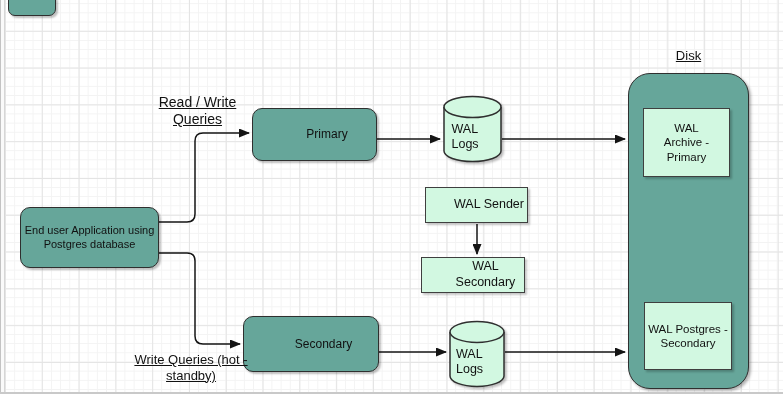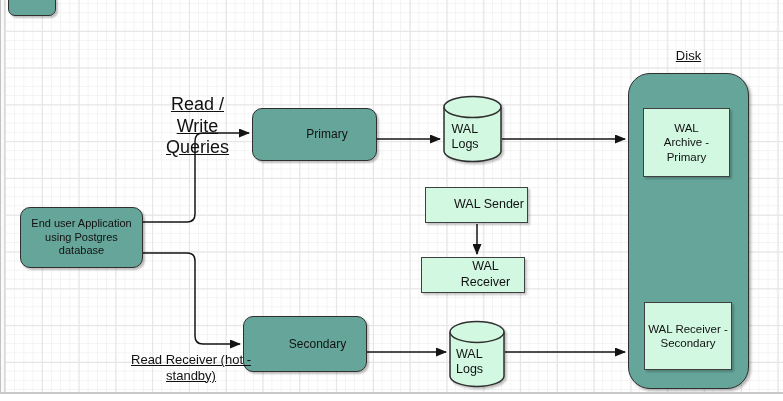--- a/index.html
+++ b/index.html
@@ -53,47 +53,47 @@
       <path d="M502,139 H625" marker-end="url(#arr)"></path>
       <path d="M477,224 V254" marker-end="url(#arr)"></path>
       <path d="M367,352 H446" marker-end="url(#arr)"></path>
       <path d="M505,352 H625" marker-end="url(#arr)"></path>
     </g>
   </svg>
 
   <div class="free-label" style="left:628px;top:48px;width:121px;font-size:13px;">Disk</div>
   <div class="disk-container" style="left:628px;top:73px;width:121px;height:316px;"></div>
   <div class="node mint" style="left:643px;top:108px;width:87px;height:69px;font-size:11.5px;padding:14px;">WAL Archive - Primary</div>
-  <div class="node mint" style="left:644px;top:302px;width:88px;height:68px;font-size:11.5px;padding:2px;">WAL Receiver - Secondary</div>
+  <div class="node mint" style="left:644px;top:302px;width:88px;height:68px;font-size:11.5px;padding:2px;">WAL Postgres - Secondary</div>
 
   <div class="node teal" style="left:8px;top:-7px;width:48px;height:23px;border-radius:7px;"></div>
-  <div class="node teal" style="left:20px;top:207px;width:123px;height:61px;font-size:11px;padding:2px;">End user Application using Postgres database</div>
+  <div class="node teal" style="left:20px;top:207px;width:139px;height:61px;font-size:11px;padding:2px;">End user Application using Postgres database</div>
   <div class="node teal" style="left:252px;top:108px;width:125px;height:53px;font-size:12px;">Primary</div>
-  <div class="node teal" style="left:243px;top:316px;width:124px;height:56px;font-size:12px;">Secondary</div>
+  <div class="node teal" style="left:243px;top:316px;width:136px;height:56px;font-size:12px;">Secondary</div>
 
   <div class="node mint" style="left:425px;top:187px;width:103px;height:36px;font-size:12.5px;">WAL Sender</div>
-  <div class="node mint" style="left:421px;top:257px;width:104px;height:36px;font-size:12.5px;">WAL Receiver</div>
+  <div class="node mint" style="left:421px;top:257px;width:104px;height:36px;font-size:12.5px;">WAL Secondary</div>
 
   <div class="cyl" style="left:443px;top:95px;width:59px;height:68px;">
     <svg width="59" height="68" viewBox="0 0 59 68">
       <path d="M1,12 V56 A28.5,10.5 0 0 0 58,56 V12" fill="#d2f8e1" stroke="#2f2f2f" stroke-width="1.5"></path>
       <ellipse cx="29.5" cy="12" rx="28.5" ry="10.5" fill="#d2f8e1" stroke="#2f2f2f" stroke-width="1.5"></ellipse>
     </svg>
     <div class="cyl-text">
         <span style="width:42px;">WAL Logs</span>
       </div>
   </div>
   <div class="cyl" style="left:449px;top:320px;width:56px;height:68px;">
     <svg width="56" height="68" viewBox="0 0 56 68">
       <path d="M1,12 V56 A27,10.5 0 0 0 55,56 V12" fill="#d2f8e1" stroke="#2f2f2f" stroke-width="1.5"></path>
       <ellipse cx="28" cy="12" rx="27" ry="10.5" fill="#d2f8e1" stroke="#2f2f2f" stroke-width="1.5"></ellipse>
     </svg>
     <div class="cyl-text">
         <span style="width:42px;">WAL Logs</span>
       </div>
   </div>
 
-  <div class="free-label" style="left:150px;top:94px;width:95px;font-size:18px;">Read / Write Queries</div>
-  <div class="free-label" style="left:115px;top:352px;width:152px;font-size:13px;">Read Receiver (hot - standby)</div>
+  <div class="free-label" style="left:150px;top:94px;width:95px;font-size:14px;">Read / Write Queries</div>
+  <div class="free-label" style="left:115px;top:352px;width:152px;font-size:13px;">Write Queries (hot - standby)</div>
 
   <div class="left-edge"></div>
   <div class="page-bottom-line"></div>
 </div>
 
 </body></html>

